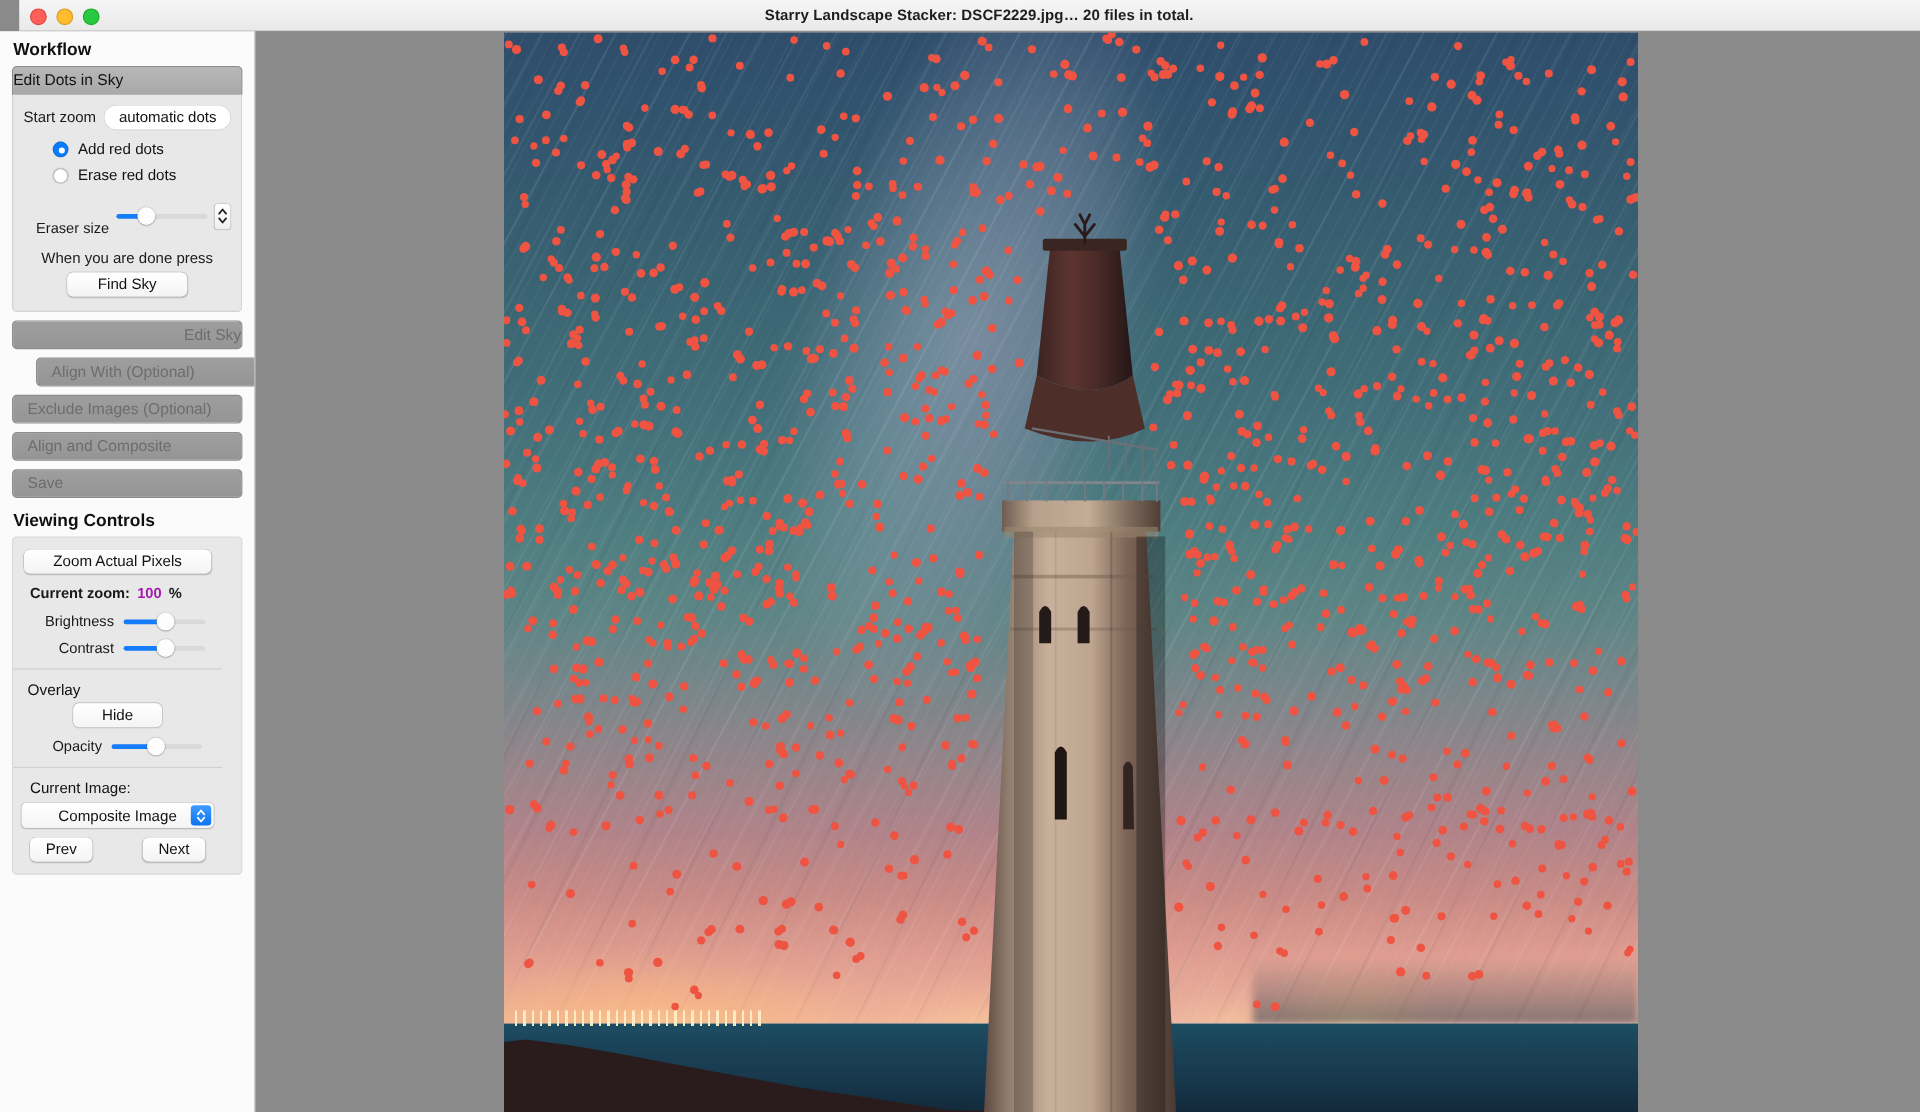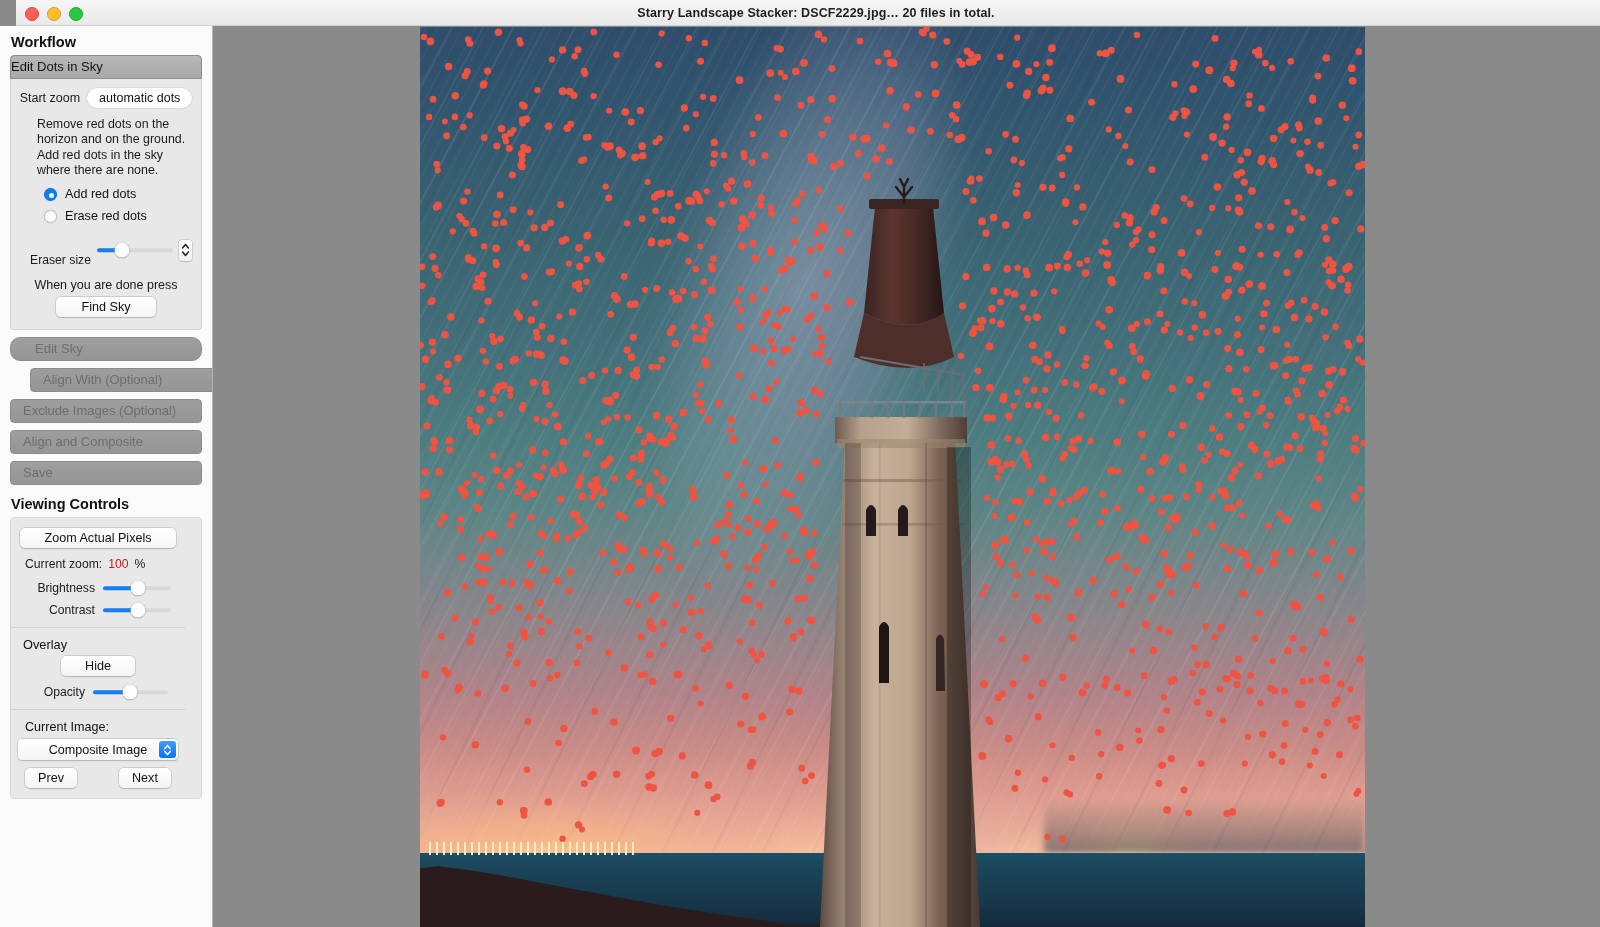--- a/index.html
+++ b/index.html
@@ -186,23 +186,24 @@
     background: #e8e8e8;
     border: 1px solid #d9d9d9;
     border-radius: 4px;
     padding: 9px 16px 10px 0;
   }
   .divider { height: 1px; background: #d0d0d0; margin: 10px 0 0 0; }
 
   .zoom-row {
     display: flex; align-items: center; gap: 6px;
     margin: 9px 0 0 14px;
+    font-weight: bold;
   }
   .zoom-label { font-size: 12.2px; color: #1a1a1a; }
-  .zoom-val  { font-size: 12.2px; color: #b91c1c; }
+  .zoom-val  { font-size: 12.2px; color: #a21caf; }
   .zoom-pct  { font-size: 12.2px; color: #1a1a1a; }
 
   .overlay-label { margin: 9px 0 0 12px; font-size: 12.8px; color: #111; }
 
   .cur-img-label { margin: 10px 0 0 14px; font-size: 12.6px; color: #111; }
   .select {
     position: relative;
     margin: 5px auto 0 auto;
     width: 160px; height: 21px;
     background: linear-gradient(#ffffff,#f4f4f4);
@@ -392,21 +393,20 @@
 
     <div class="step-btn active" style="margin-bottom:0;border-radius:4px 4px 0 0;">Edit Dots in Sky</div>
 
     <div class="wf-panel">
 
       <div class="row-center">
         <span class="lbl">Start zoom</span>
         <span class="pill">automatic dots</span>
       </div>
 
-      <div class="instructions">Remove red dots on the horizon and on the ground. Add red dots in the sky where there are none.</div>
 
       <div class="radio-row">
         <span class="radio on"></span>
         <span class="radio-label">Add red dots</span>
       </div>
       <div class="radio-row" style="margin-top:8px;">
         <span class="radio"></span>
         <span class="radio-label">Erase red dots</span>
       </div>
 
@@ -423,21 +423,21 @@
             <path d="M1.6 11 L4.5 14.4 L7.4 11" fill="none" stroke="#222" stroke-width="1.5" stroke-linecap="round" stroke-linejoin="round"></path>
           </svg>
         </span>
       </div>
 
       <div class="center-note">When you are done press</div>
       <div class="wbtn" style="width:72px;">Find Sky</div>
     </div>
 
     <div style="height:7px"></div>
-    <div class="step-btn disabled" style="text-align:left;padding-left:24px;border-radius:10px;">
+    <div class="step-btn disabled" style="text-align:right;padding-left:24px;">
       <span>Edit Sky</span>
     </div>
     <div class="step-btn disabled" style="text-align:left;padding-left:12px;margin-left:30px;">
       <span>Align With (Optional)</span>
     </div>
     <div class="step-btn disabled" style="text-align:left;padding-left:12px;">
       <span>Exclude Images (Optional)</span>
     </div>
     <div class="step-btn disabled" style="text-align:left;padding-left:12px;">
       <span>Align and Composite</span>

